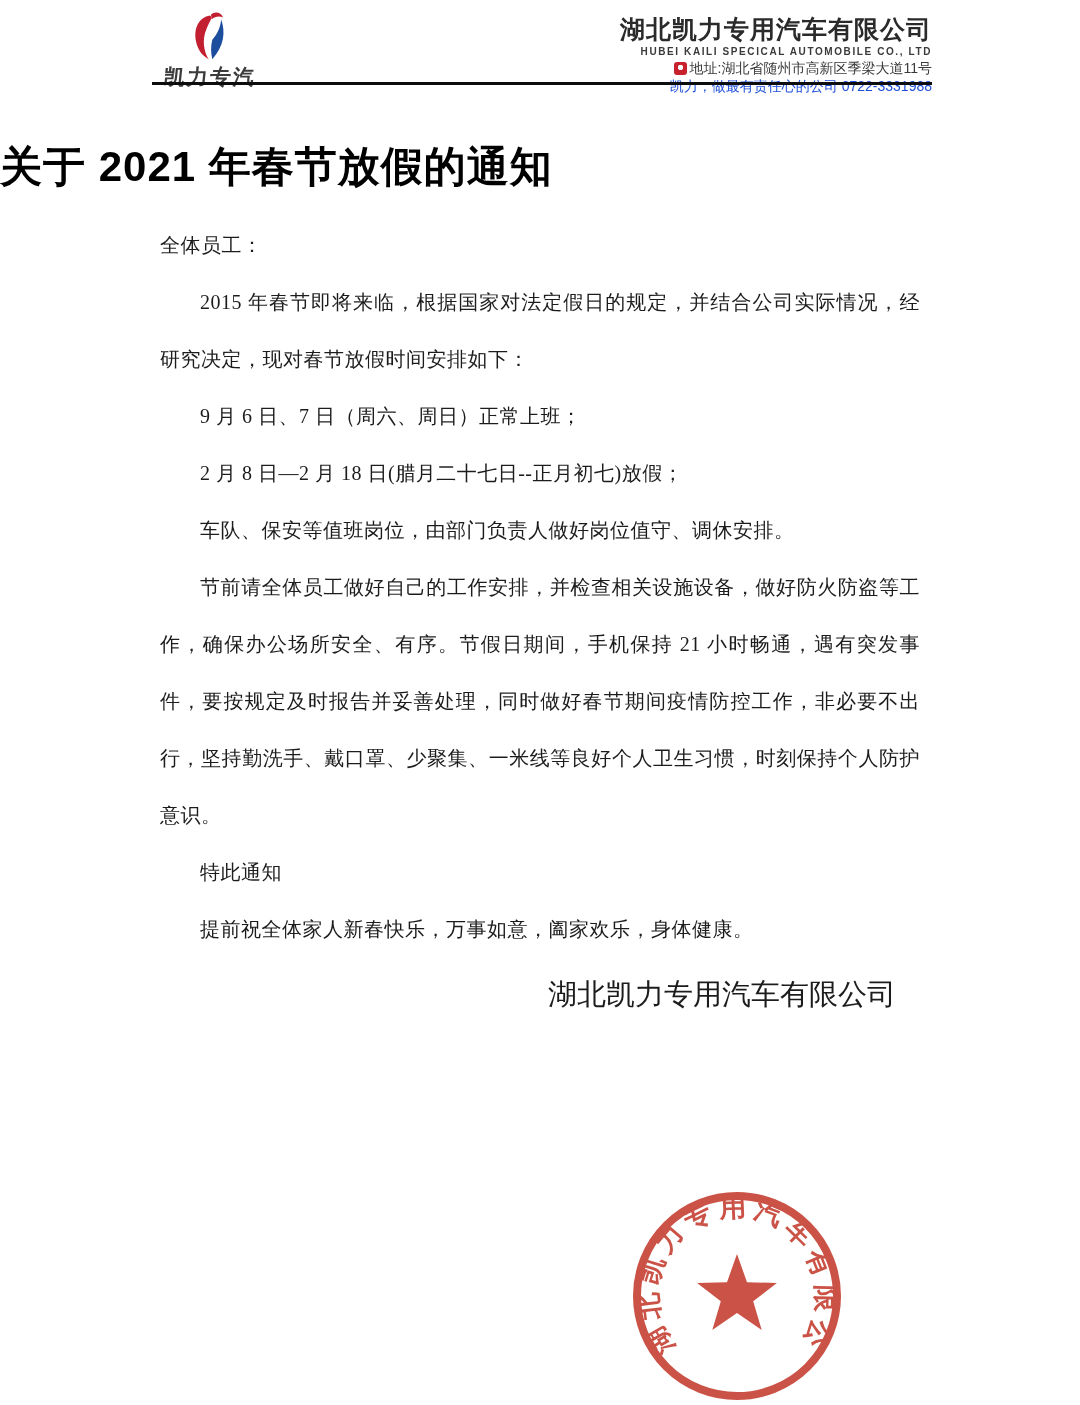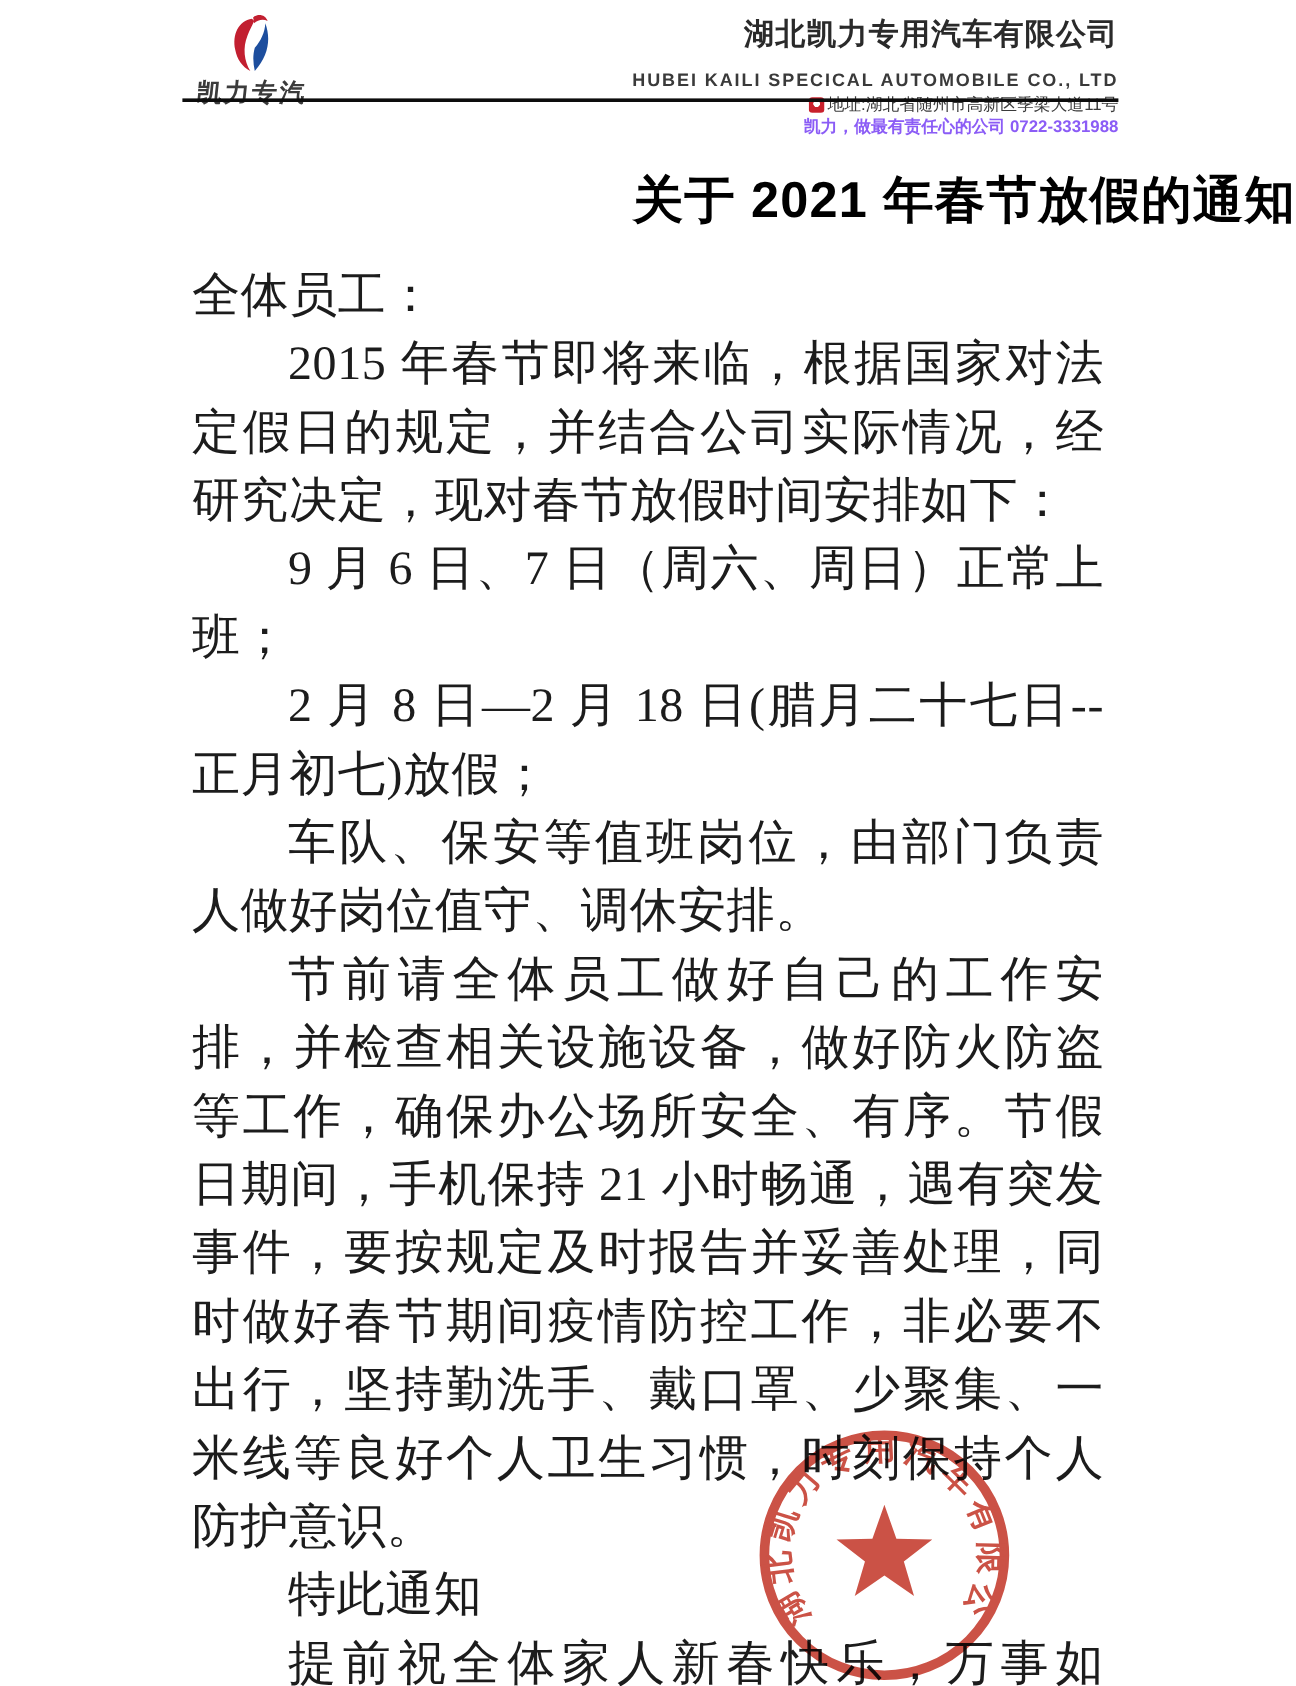--- a/index.html
+++ b/index.html
@@ -21,44 +21,44 @@
     font-weight:bold;font-size:21px;color:#3b3b3b;
     letter-spacing:2px;transform:skewX(-6deg);
     margin-top:1px;white-space:nowrap;
   }
   .company-info{
     position:absolute;right:148px;top:14px;text-align:right;
     font-family:"Liberation Sans","DejaVu Sans",sans-serif;
     line-height:1.22;
   }
   .company-cn{font-size:25px;font-weight:bold;color:#2a2a2a;letter-spacing:1px;}
-  .company-en{font-size:15px;font-weight:bold;color:#3a3a3a;letter-spacing:1.6px;margin-top:14px;}
+  .company-en{font-size:10px;font-weight:bold;color:#3a3a3a;letter-spacing:1.6px;margin-top:1px;}
   .company-addr{font-size:14px;color:#3a3a3a;margin-top:2px;}
-  .company-slogan{font-size:14px;color:#8b5cf6;margin-top:1px;font-weight:bold;}
+  .company-slogan{font-size:14px;color:#1d4ed8;margin-top:1px;}
   .pin{
     display:inline-block;width:13px;height:13px;margin:0 3px -2px 0;
     border-radius:3px;background:#c8202c;
     background-image:radial-gradient(circle at 50% 42%, #ffffff 0 2.5px, #c8202c 3px);
   }
   .header-rule{
     position:absolute;left:152px;right:148px;top:82px;height:3px;background:#0d0d0d;
   }
   
   .title{
     margin:57px 0 0 0;
-    text-align:right;
+    text-align:left;
     font-family:"Liberation Sans","DejaVu Sans",sans-serif;
     font-weight:bold;font-size:42px;line-height:48px;color:#000;
     letter-spacing:1px;
   }
   
   .body{margin:26px 160px 0 160px;}
   .body p{
     margin:0;padding:0;
-    font-size:40px;line-height:57px;
+    font-size:20px;line-height:57px;
     text-align:justify;
     letter-spacing:.5px;
   }
   .body p.indent{text-indent:2em;}
   
   .signature{
     position:relative;z-index:1;
     margin:10px 0 0 502px;width:440px;
     text-align:center;
     font-size:29px;line-height:52px;

